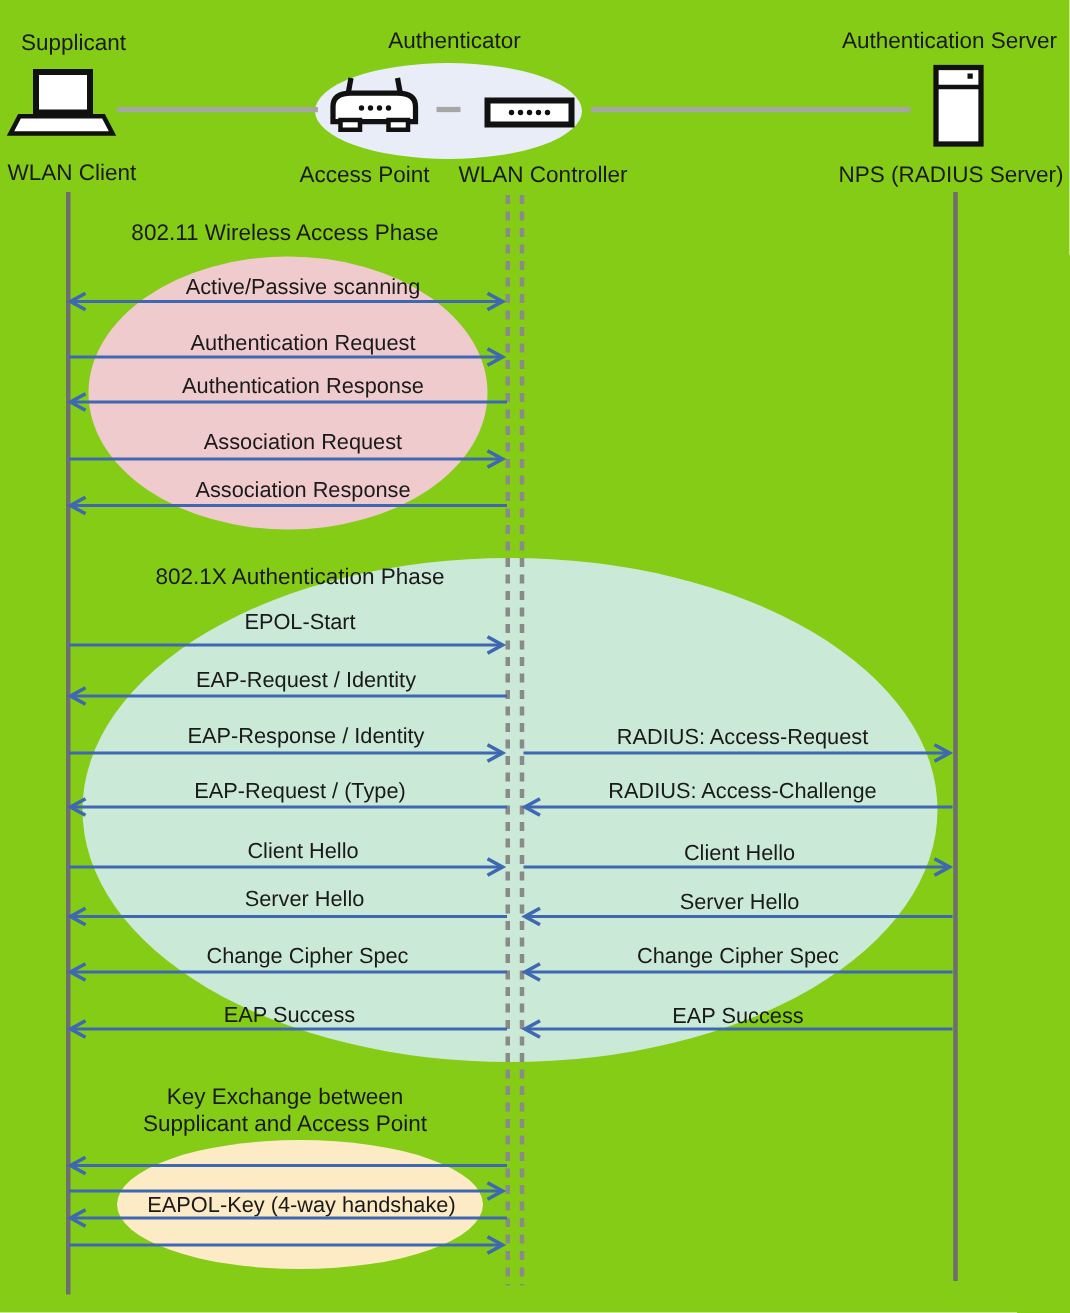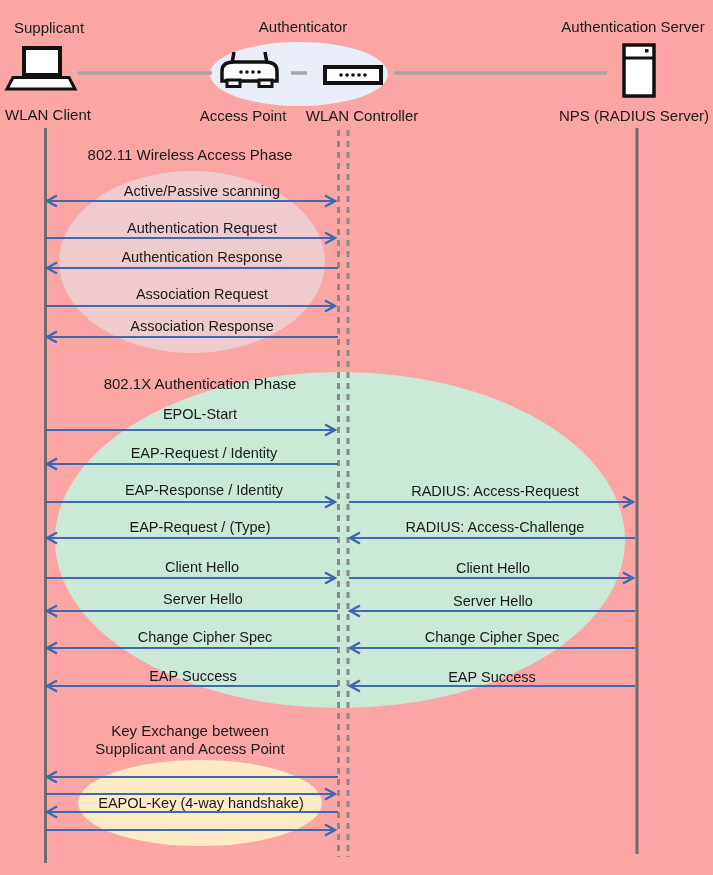--- a/index.html
+++ b/index.html
@@ -1,16 +1,16 @@
 <!DOCTYPE html>
 <html style="--color-arrow: #3E68B1; --color-lifeline: #6E6E6E; --color-lifeline_dashed: #8A8A8A; --color-connector: #A6A6A6; --color-icon: #111111; --color-text: #1A1A1A; --color-phase1_fill: #F0CBCE; --color-phase1_title: #C2242C; --color-phase2_fill: #CBE9D7; --color-phase2_title: #35B673; --color-phase3_fill: #FDEBC6; --color-phase3_title: #E08B5C; --color-authenticator_fill: #E9EDF7;"><head>
 <meta charset="utf-8">
 <style>
   html,body{margin:0;padding:0;background:#fff;}
-  #canvas{position:relative;width:713px;height:875px;background:#fca5a5;overflow:hidden;}
+  #canvas{position:relative;width:713px;height:875px;background:#84cc16;overflow:hidden;}
   svg text{font-family:"Liberation Sans",sans-serif;fill:var(--color-text,#1a1a1a);}
   .role-label{font-size:15px;}
   .node-label{font-size:15px;}
   .phase-title{font-size:15px;}
   .msg-label{font-size:14.5px;}
   .msg-line{stroke:var(--color-arrow,#3E68B1);stroke-width:2;fill:none;}
   .msg-head{stroke:var(--color-arrow,#3E68B1);stroke-width:2.4;fill:none;stroke-linejoin:miter;}
   .lifeline-solid{stroke:var(--color-lifeline,#6E6E6E);stroke-width:3;}
   .lifeline-dash{stroke:var(--color-lifeline_dashed,#8A8A8A);stroke-width:3;stroke-dasharray:6 5;}
   .connector{stroke:var(--color-connector,#A6A6A6);stroke-width:3.5;}

